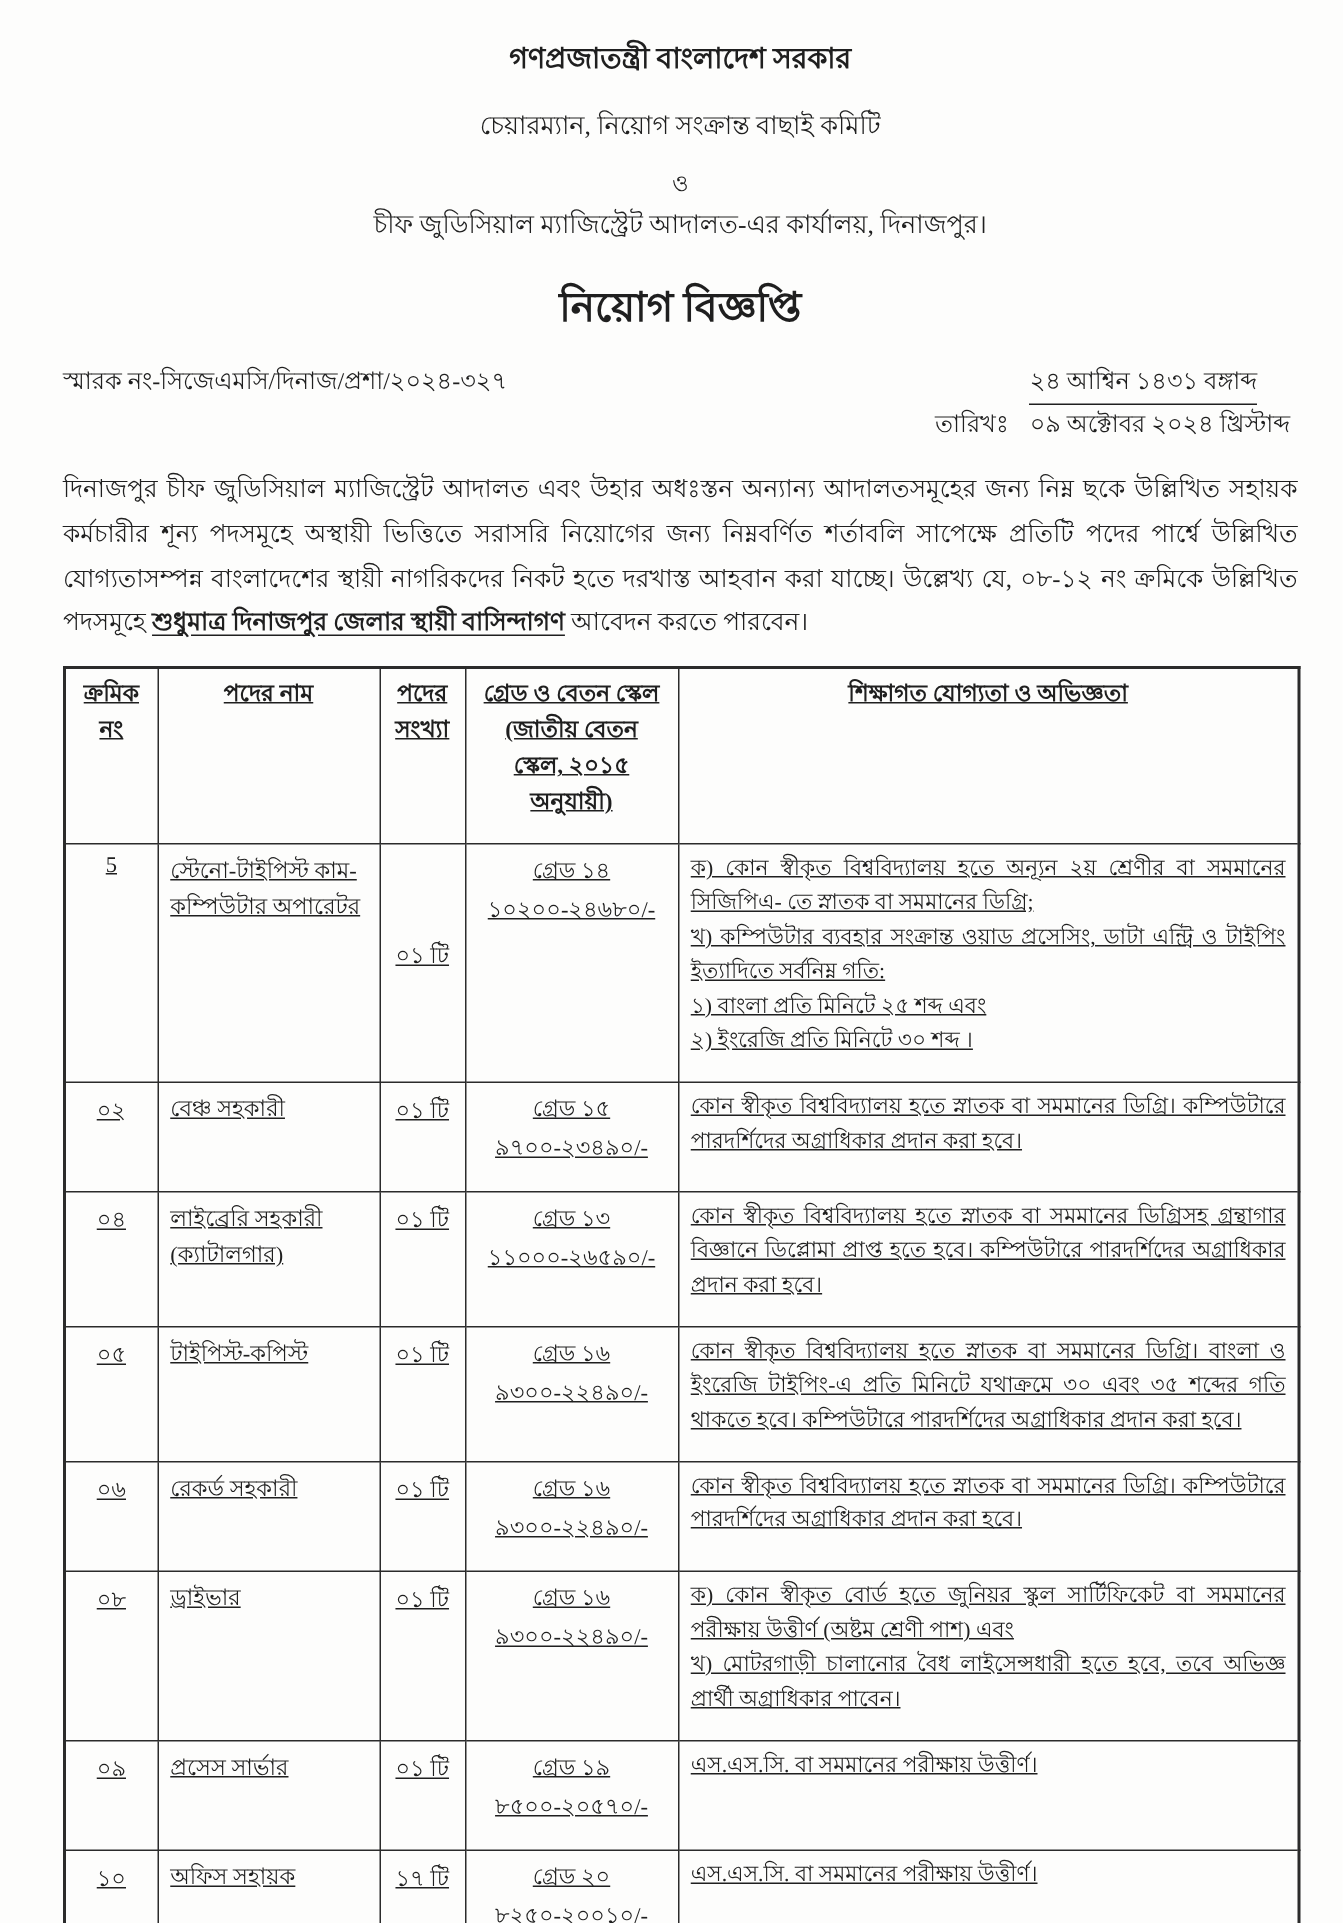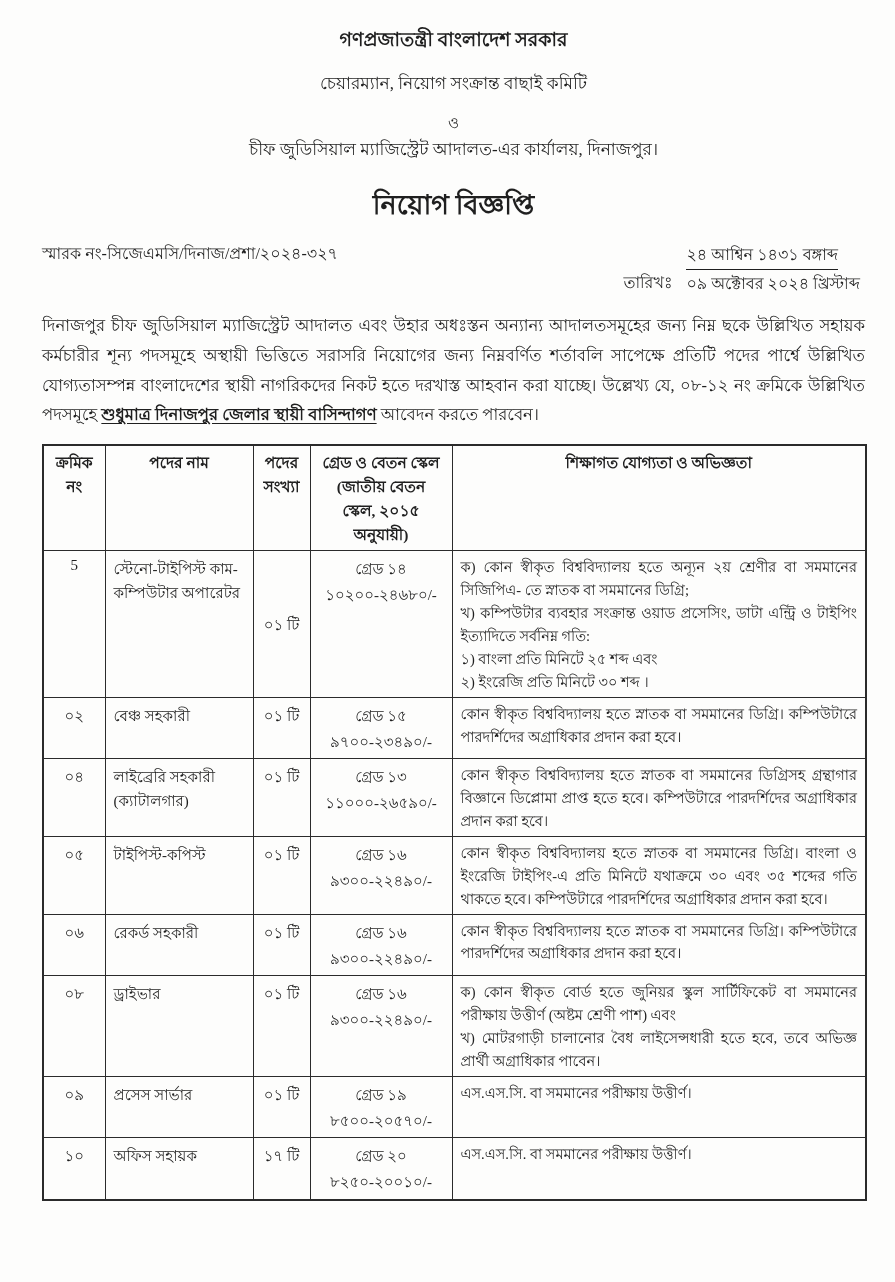--- a/index.html
+++ b/index.html
@@ -87,23 +87,24 @@
   }
   
   table.recruit-table {
     width: 823px;
     border-collapse: collapse;
     margin-top: 14px;
     table-layout: fixed;
   }
   .recruit-table th, .recruit-table td {
     border: 1.5px solid #2b2b2b;
-    padding: 3px 8px;
+    padding: 15px 8px;
     vertical-align: top;
     box-sizing: border-box;
+    text-decoration: underline;
   }
   .recruit-table { border: 2px solid #2b2b2b; }
   .recruit-table th {
     font-weight: bold;
     text-align: center;
     font-size: 15.5px;
     line-height: 1.55;
     white-space: pre-line;
     padding-top: 5px;
   }

